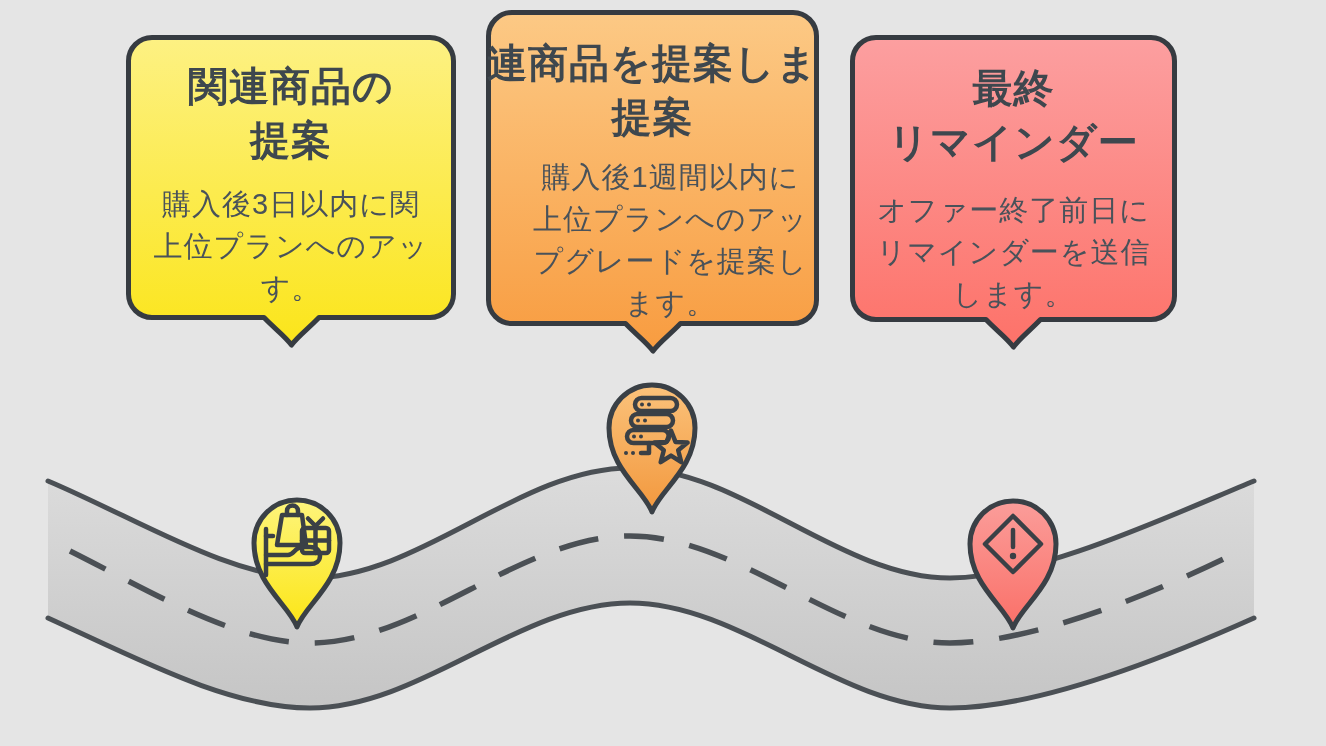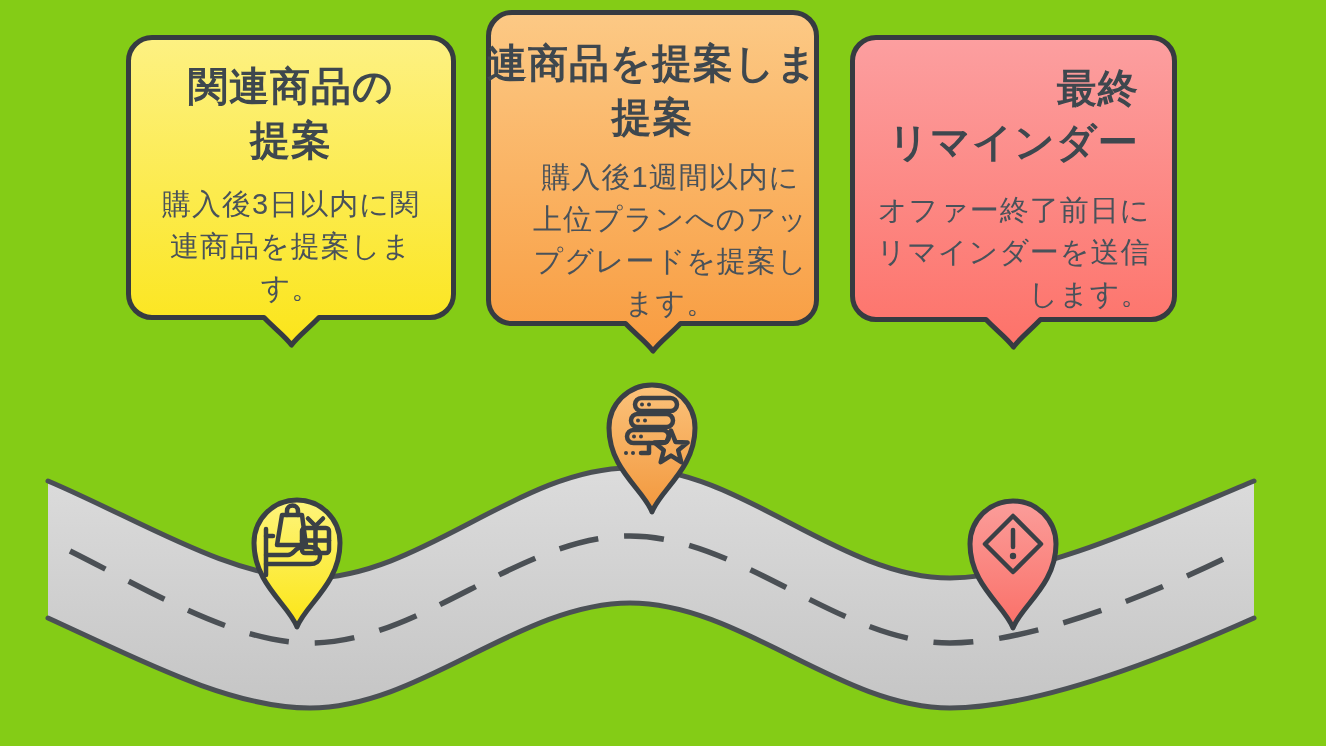--- a/index.html
+++ b/index.html
@@ -1,17 +1,17 @@
 <!DOCTYPE html>
 <html><head>
 <meta charset="utf-8">
 <style>
   html,body{margin:0;padding:0;background:#ffffff;}
   .stage{
-    position:relative;width:1326px;height:746px;overflow:hidden;background:#84cc16;
+    position:relative;width:1326px;height:746px;overflow:hidden;background:#e5e5e5;
     font-family:"Liberation Sans","DejaVu Sans",sans-serif;
   }
   .road-svg{position:absolute;left:0;top:0;}
   .callout{position:absolute;}
   .callout svg{position:absolute;left:0;top:0;}
   .callout-text{
     position:absolute;left:0;top:0;right:0;bottom:0;
     display:flex;flex-direction:column;align-items:center;
     text-align:center;
   }
@@ -123,21 +123,21 @@
         </linearGradient>
       </defs>
       <path fill="url(#gradBoxY)" stroke-width="5" stroke-linejoin="round" d="M26,2.5 L304,2.5 A23.5,23.5 0 0 1 327.5,26 L327.5,259 A23.5,23.5 0 0 1 304,282.5 L193,282.5
            C182,294 172,301 165.5,310 C159,301 149,294 138,282.5 L26,282.5
            A23.5,23.5 0 0 1 2.5,259 L2.5,26 A23.5,23.5 0 0 1 26,2.5 Z" stroke="#363b41"></path>
     </svg>
     <div class="callout-text" style="height:285px;padding-top:24px;">
       <div class="callout-title">関連商品の
 提案</div>
       <div class="callout-body" style="margin-top:16px;">購入後3日以内に関
-連商品を提案しま
+上位プランへのアッ
 す。</div>
     </div>
   </div>
 
   <div class="callout" style="left:486px;top:10px;width:333px;height:348px;">
     <svg width="333" height="348" viewBox="0 0 333 348">
       <defs>
         <linearGradient id="gradBoxO" x1="0" y1="0" x2="0" y2="1">
           <stop offset="0" stop-color="#fcc985"></stop>
           <stop offset="1" stop-color="#f89c40"></stop>
@@ -162,21 +162,21 @@
       <defs>
         <linearGradient id="gradBoxR" x1="0" y1="0" x2="0" y2="1">
           <stop offset="0" stop-color="#fc9fa0"></stop>
           <stop offset="1" stop-color="#fd7269"></stop>
         </linearGradient>
       </defs>
       <path fill="url(#gradBoxR)" stroke-width="5" stroke-linejoin="round" d="M26,2.5 L301,2.5 A23.5,23.5 0 0 1 324.5,26 L324.5,261 A23.5,23.5 0 0 1 301,284.5 L190.5,284.5
            C179.5,296 170,303 163.5,312 C157,303 147,296 136,284.5 L26,284.5
            A23.5,23.5 0 0 1 2.5,261 L2.5,26 A23.5,23.5 0 0 1 26,2.5 Z" stroke="#363b41"></path>
     </svg>
-    <div class="callout-text" style="height:287px;padding-top:26px;text-align:right;">
+    <div class="callout-text" style="height:287px;padding-top:26px;">
       <div class="callout-title">最終
 リマインダー</div>
       <div class="callout-body" style="margin-top:20px;">オファー終了前日に
 リマインダーを送信
 します。</div>
     </div>
   </div>
 
 </div>
 

